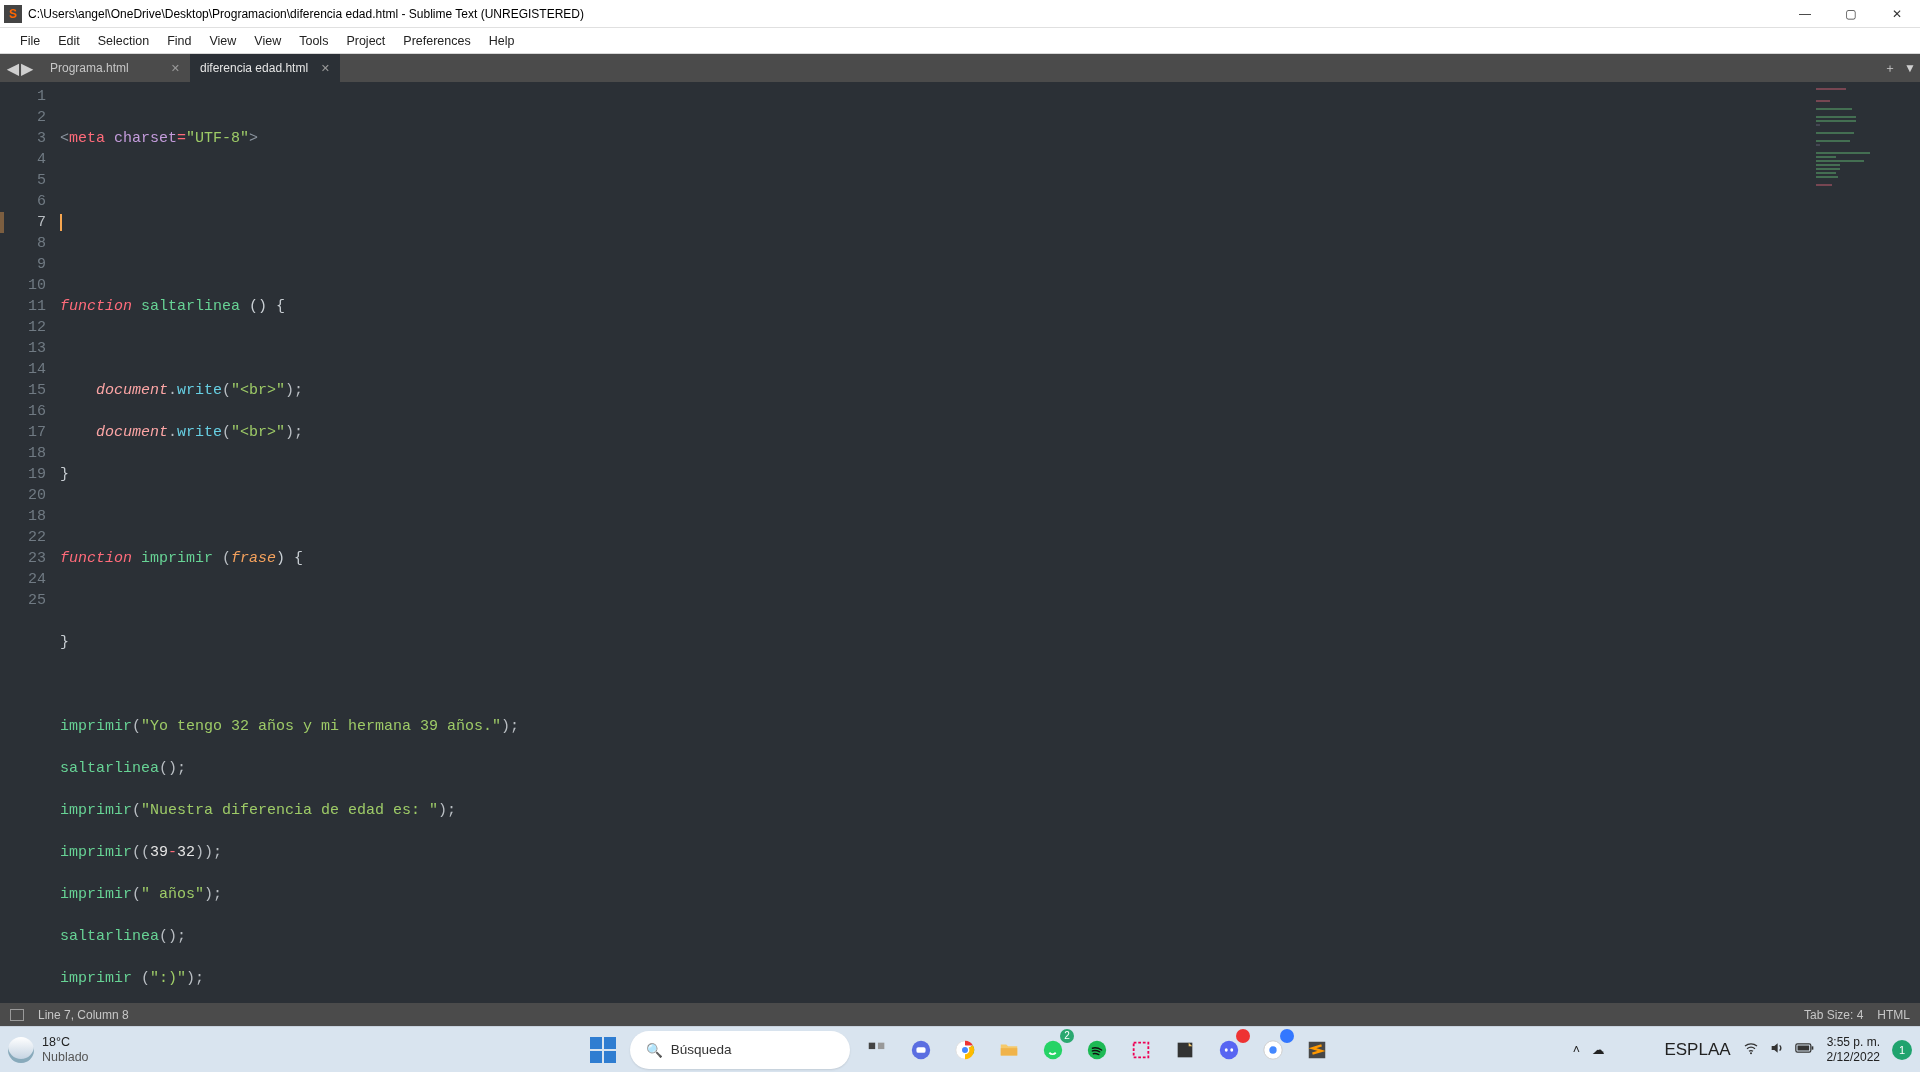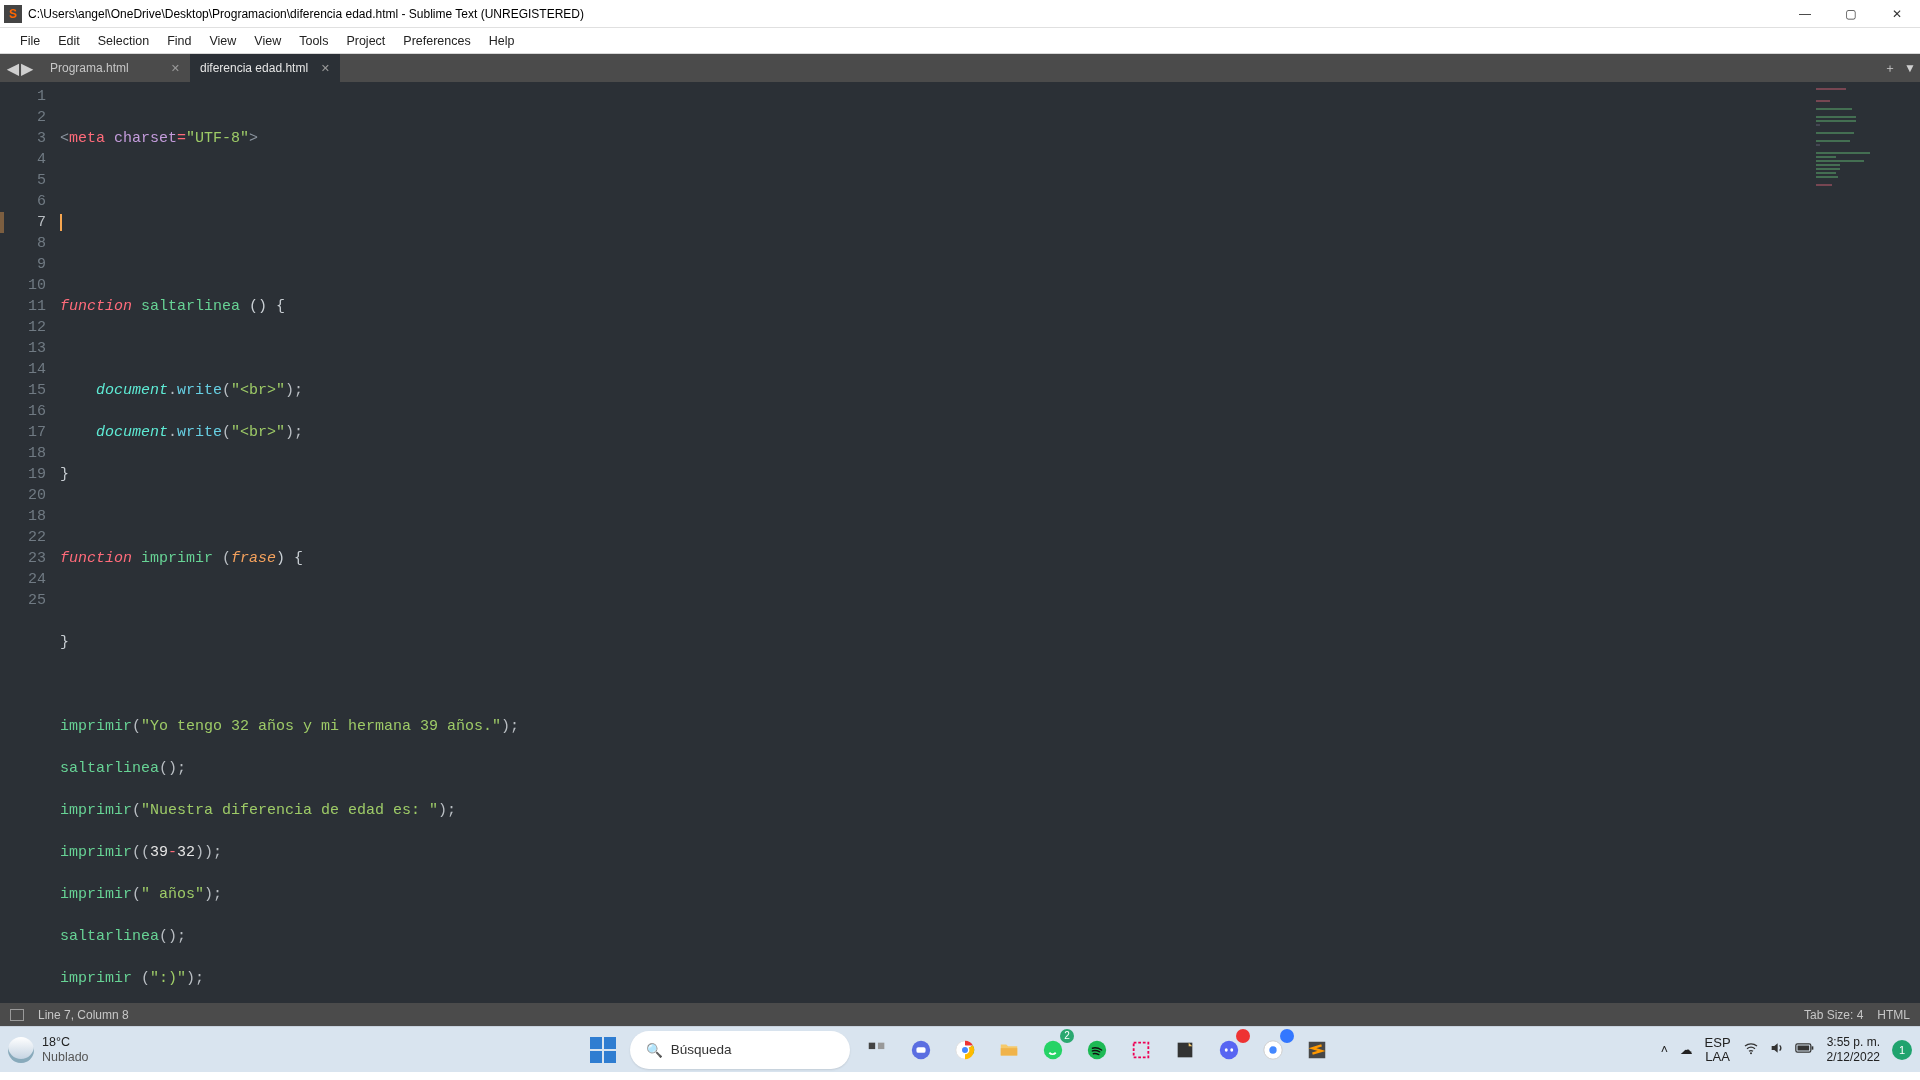--- a/index.html
+++ b/index.html
@@ -32,21 +32,21 @@
 #code{flex:1;padding-top:4px;color:#d4d4d4;white-space:pre;position:relative;}
 #code .line{height:21px;}
 .cursor{position:absolute;width:2px;height:17px;background:#f7a650;left:0px;top:calc(4px + 21px*6 + 2px);}
 .gutter-highlight{position:absolute;left:0;top:calc(4px + 21px*6);height:21px;width:4px;background:#f7a650;opacity:.4;}
 
 
 .c-tag{color:#ff6b7a;}       
 .c-kw{color:#ff6b7a;font-style:italic;}  
 .c-name{color:#67d395;}      
 .c-param{color:#f5a25d;font-style:italic;} 
-.c-obj{color:#5eead4;font-style:italic;}   
+.c-obj{color:#fca5a5;font-style:italic;}   
 .c-method{color:#67cfe3;}    
 .c-str{color:#9ecb67;}       
 .c-attr{color:#c49cdc;margin-top:23px;}      
 .c-num{color:#e5e5e5;}       
 .c-op{color:#ff6b7a;}        
 .c-punc{color:#b8bdc2;}
 .c-brace{color:#c9cfd4;}
 .c-lt{color:#8c95a0;}
 
 
@@ -65,21 +65,21 @@
 .weather{display:flex;align-items:center;gap:8px;}
 .weather .wicon{width:26px;height:26px;border-radius:50%;background:linear-gradient(#fff,#bcd);box-shadow:inset 0 -4px 0 #8ab;}
 .weather .wtext{display:flex;flex-direction:column;line-height:15px;}
 #taskbar .center{position:absolute;left:50%;transform:translateX(-50%);display:flex;align-items:center;gap:10px;}
 .searchpill{height:38px;width:220px;background:#fff;border-radius:19px;display:flex;align-items:center;padding:0 16px;gap:8px;color:#333;font-size:13.5px;box-shadow:0 1px 2px rgba(0,0,0,.1);}
 .tb-icon{width:34px;height:34px;border-radius:6px;display:flex;align-items:center;justify-content:center;font-size:18px;}
 .winlogo{display:grid;grid-template-columns:12px 12px;grid-template-rows:12px 12px;gap:2px;}
 .winlogo div{background:#2f7dd1;}
 .tb-right{margin-left:auto;display:flex;align-items:center;gap:12px;}
 .tray-icons{display:flex;align-items:center;gap:10px;font-size:14px;color:#333;}
-.lang{display:flex;flex-direction:column;align-items:center;line-height:14px;font-size:13px;}
+.lang{display:flex;flex-direction:row;align-items:center;line-height:14px;font-size:17px;margin-left:48px;}
 .clock{display:flex;flex-direction:column;align-items:flex-end;line-height:15px;font-size:12px;}
 .notif{width:20px;height:20px;border-radius:50%;background:#1fa36e;color:#fff;display:flex;align-items:center;justify-content:center;font-size:11px;}
 .badge{position:absolute;top:-4px;right:-4px;background:#2aa870;color:#fff;border-radius:50%;width:14px;height:14px;font-size:10px;display:flex;align-items:center;justify-content:center;}
 .icon-wrap{position:relative;}
 svg.ic{width:22px;height:22px;}
 </style>
 </head>
 <body>
 
 <div id="titlebar">

